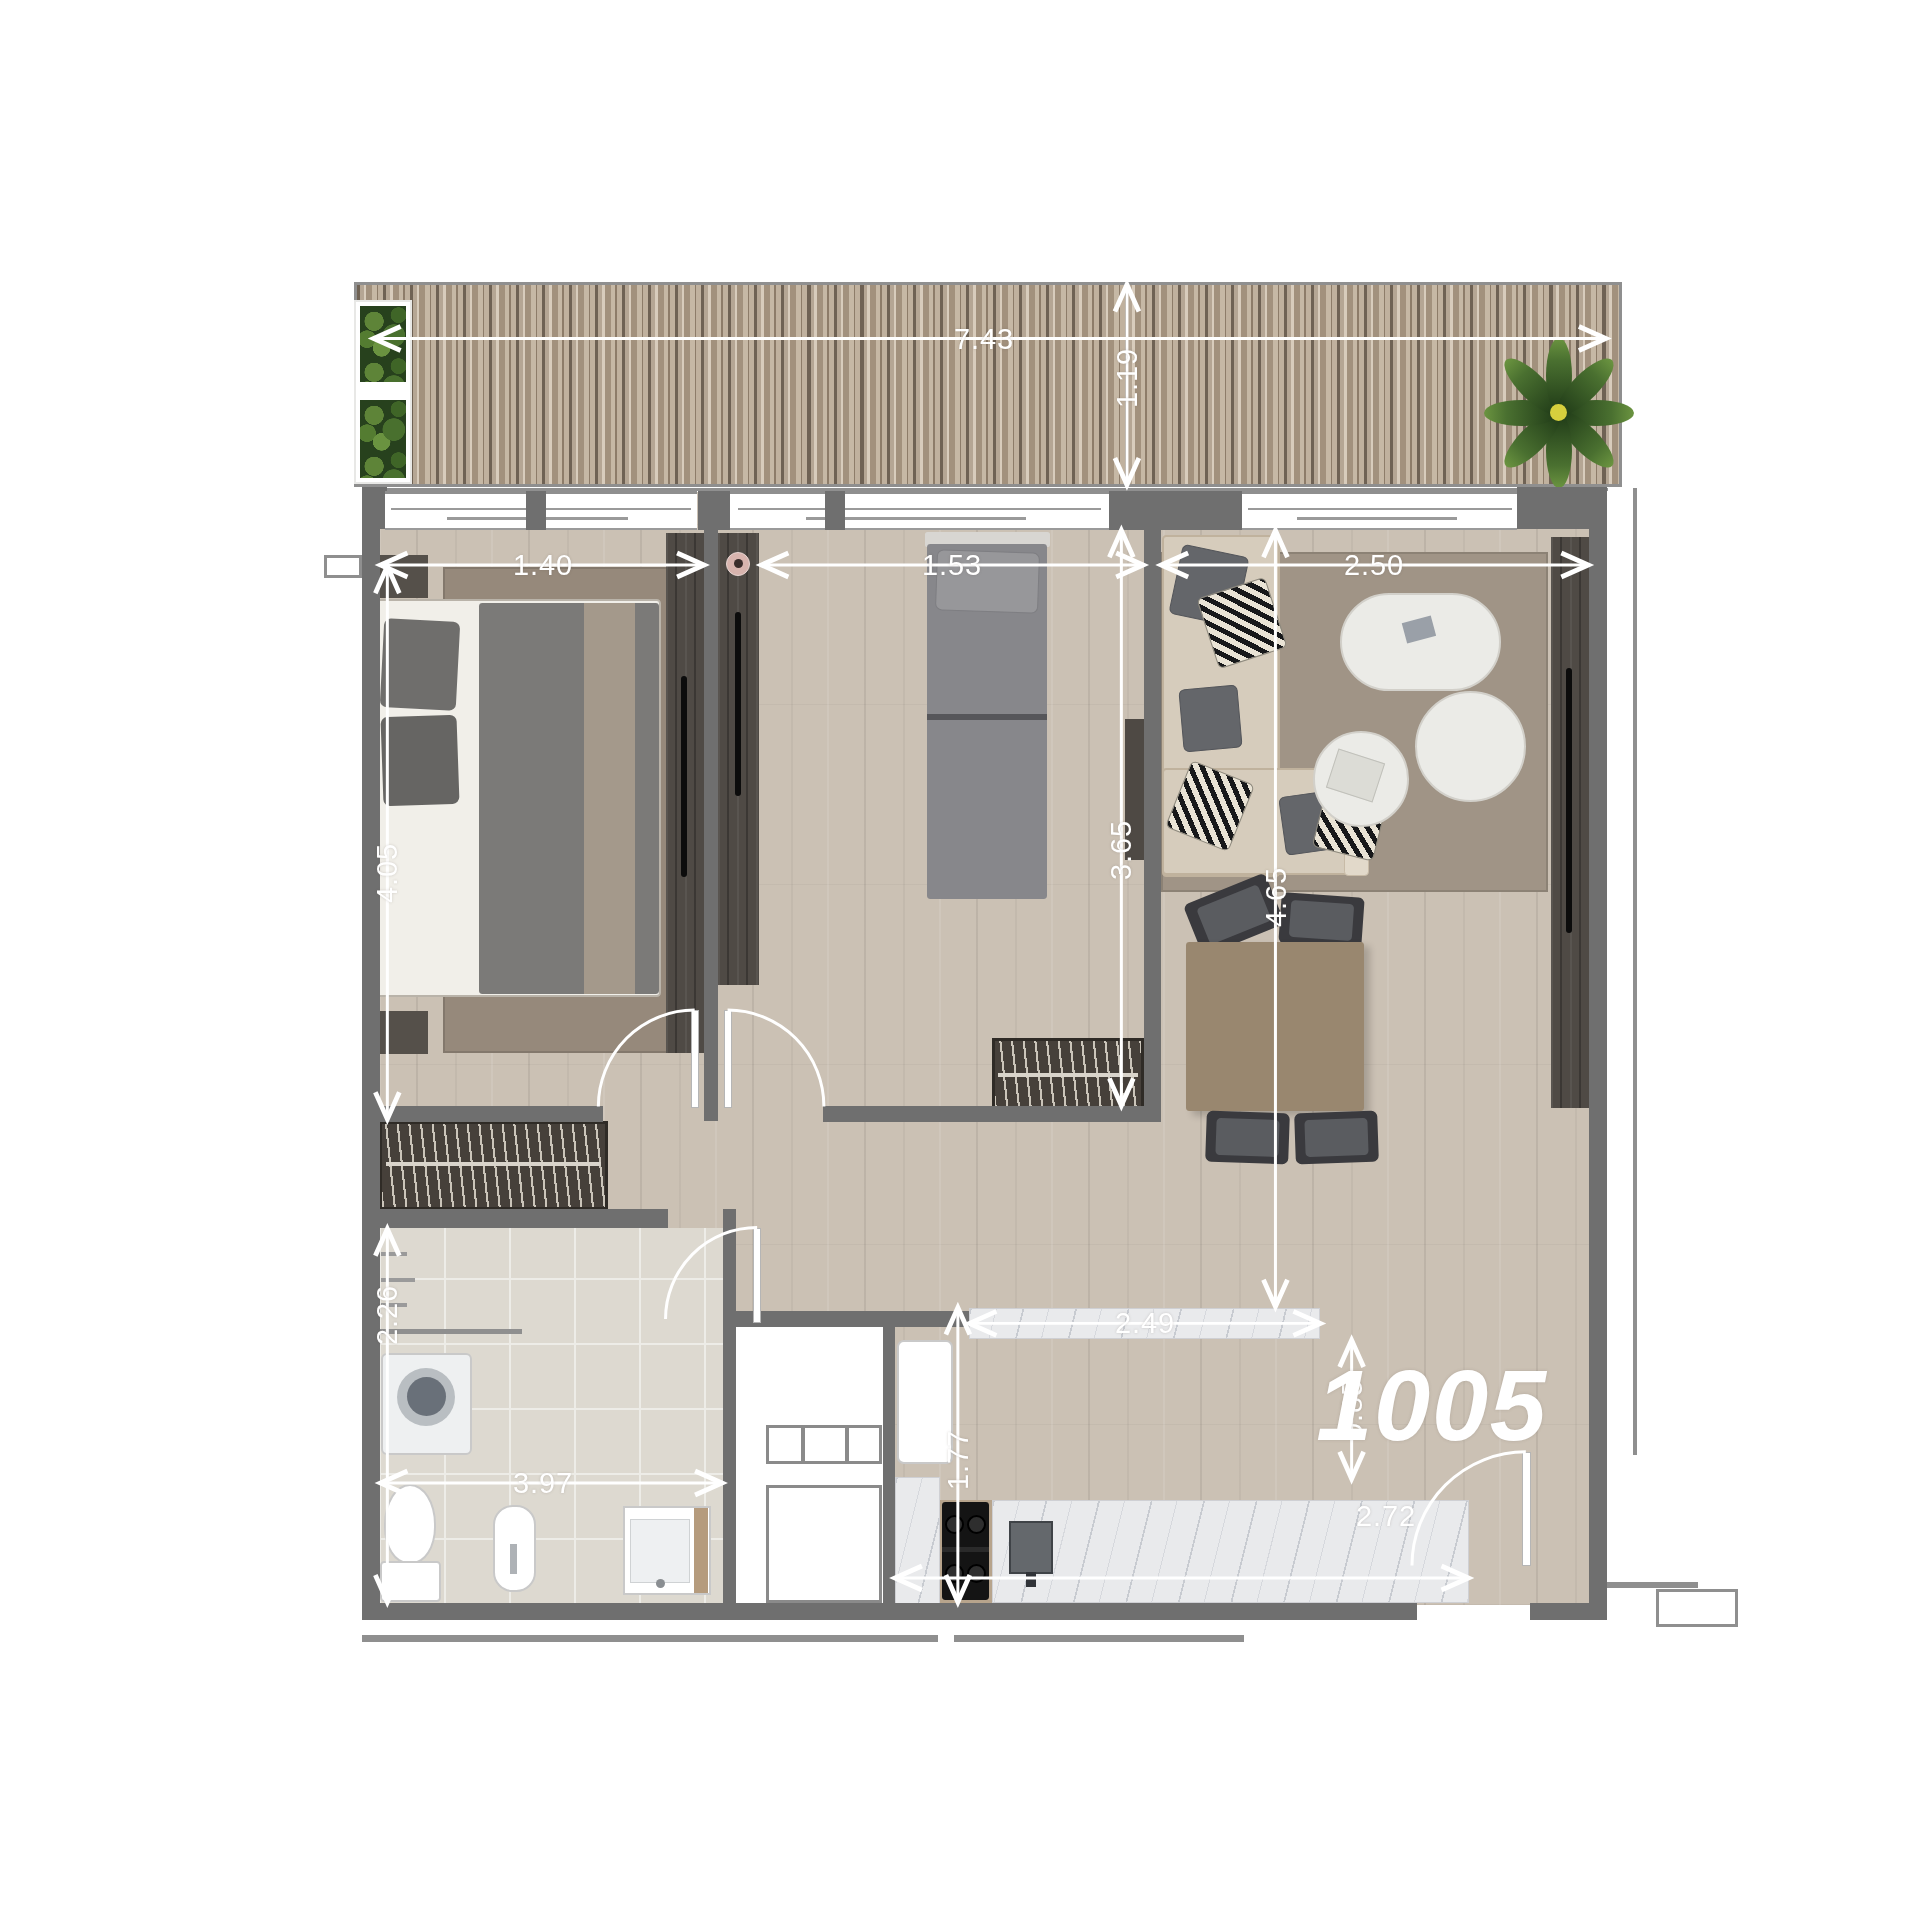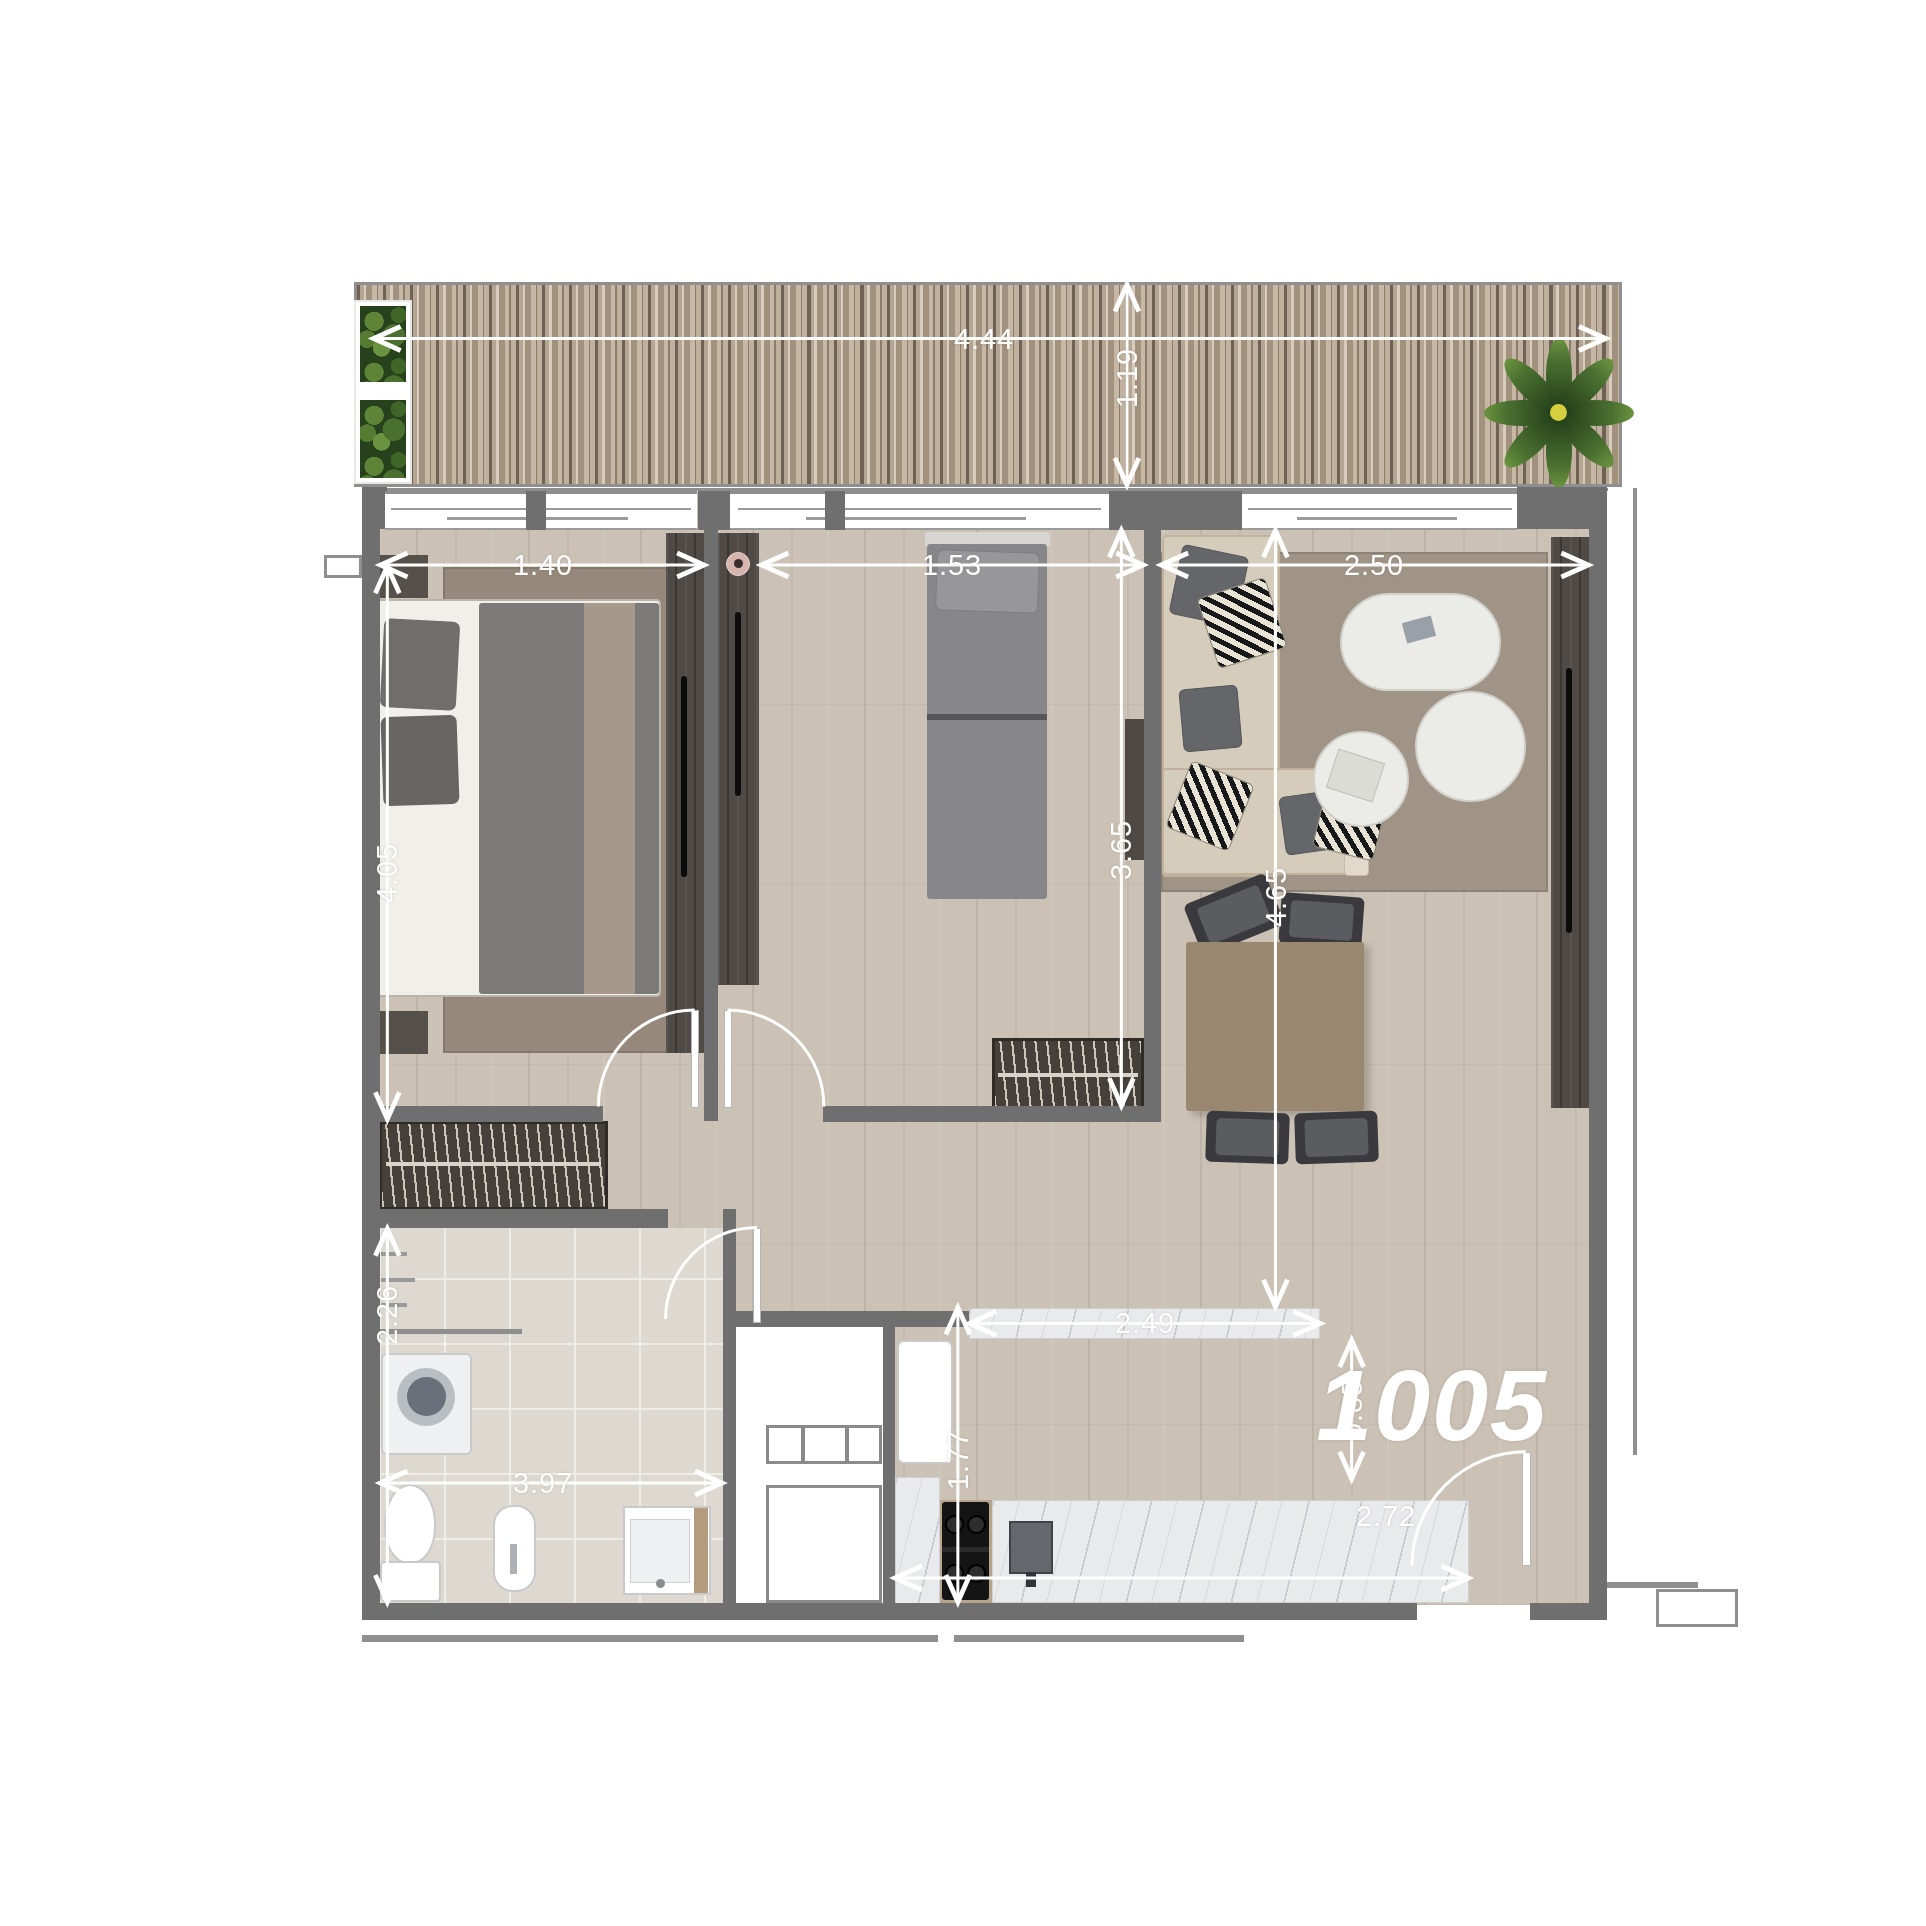--- a/index.html
+++ b/index.html
@@ -253,21 +253,21 @@
     <line x1="2620" y1="1246" x2="2620" y2="2576" stroke="#ffffff" stroke-width="7" marker-start="url(#arr)" marker-end="url(#arr)"></line>
     <line x1="2980" y1="1246" x2="2980" y2="3046" stroke="#ffffff" stroke-width="7" marker-start="url(#arr)" marker-end="url(#arr)"></line>
     <line x1="905" y1="2878" x2="905" y2="3736" stroke="#ffffff" stroke-width="7" marker-start="url(#arr)" marker-end="url(#arr)"></line>
     <line x1="896" y1="3465" x2="1680" y2="3465" stroke="#ffffff" stroke-width="7" marker-start="url(#arr)" marker-end="url(#arr)"></line>
     <line x1="2272" y1="3092" x2="3078" y2="3092" stroke="#ffffff" stroke-width="7" marker-start="url(#arr)" marker-end="url(#arr)"></line>
     <line x1="2238" y1="3062" x2="2238" y2="3736" stroke="#ffffff" stroke-width="7" marker-start="url(#arr)" marker-end="url(#arr)"></line>
     <line x1="3158" y1="3138" x2="3158" y2="3448" stroke="#ffffff" stroke-width="7" marker-start="url(#arr)" marker-end="url(#arr)"></line>
     <line x1="2098" y1="3687" x2="3424" y2="3687" stroke="#ffffff" stroke-width="7" marker-start="url(#arr)" marker-end="url(#arr)"></line>
   </svg>
 
-  <div class="dim-label" style="left:984px;top:339px;">4.44</div>
+  <div class="dim-label" style="left:984px;top:339px;">7.43</div>
   <div class="dim-label v" style="left:1127px;top:378px;">1.19</div>
   <div class="dim-label" style="left:543px;top:565px;">1.40</div>
   <div class="dim-label" style="left:952px;top:565px;">1.53</div>
   <div class="dim-label" style="left:1374px;top:565px;">2.50</div>
   <div class="dim-label v" style="left:387px;top:873px;">4.05</div>
   <div class="dim-label v" style="left:1121px;top:850px;">3.65</div>
   <div class="dim-label v" style="left:1276px;top:897px;">4.65</div>
   <div class="dim-label v" style="left:387px;top:1315px;">2.26</div>
   <div class="dim-label" style="left:543px;top:1483px;">3.97</div>
   <div class="dim-label" style="left:1145px;top:1323px;">2.49</div>

